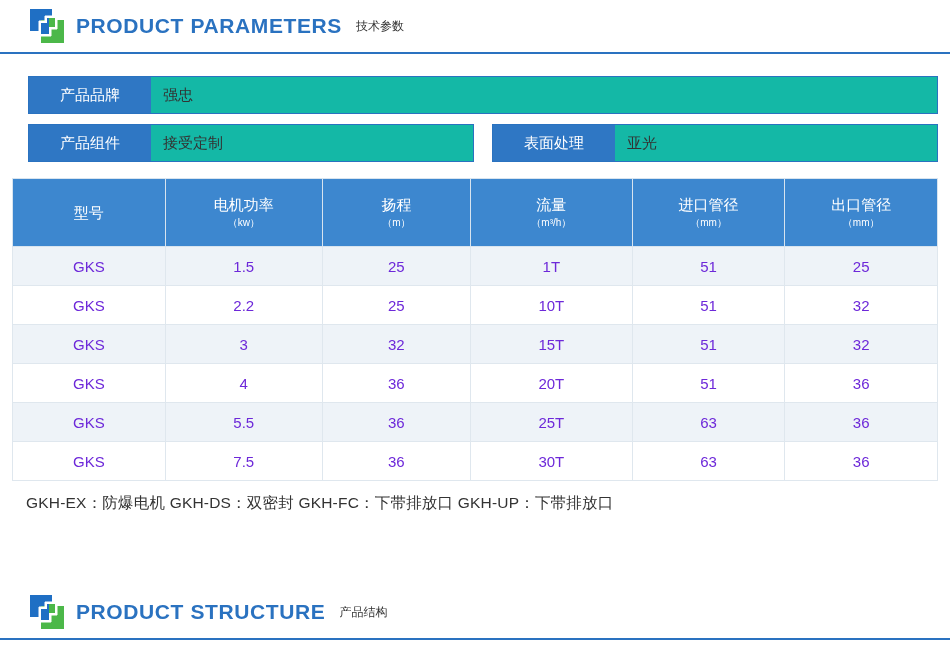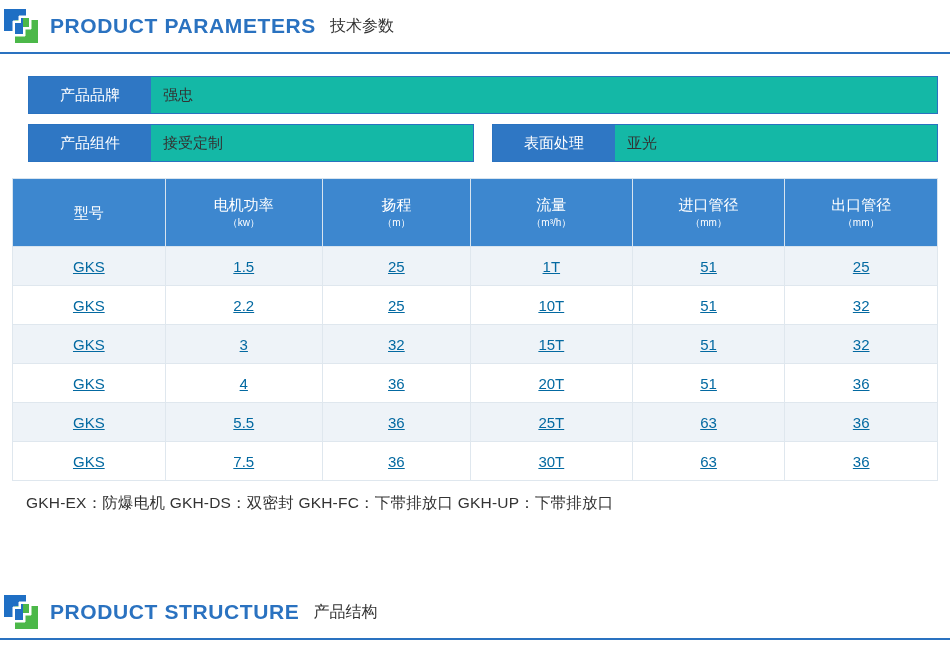--- a/index.html
+++ b/index.html
@@ -17,21 +17,21 @@
     height: 648px;
     background: #ffffff;
     overflow: hidden;
   }
 
   
   .section-header {
     position: relative;
     display: flex;
     align-items: center;
-    padding-left: 4px;
+    padding-left: 30px;
     height: 52px;
   }
   .logo-mark {
     width: 34px;
     height: 34px;
     position: relative;
     flex: 0 0 auto;
     margin-right: 12px;
   }
   .logo-mark .sq-blue {
@@ -53,21 +53,21 @@
     z-index: 3;
   }
   .sec-title-en {
     color: #2a72c0;
     font-size: 21px;
     letter-spacing: 0.6px;
     font-weight: bold;
   }
   .sec-title-cn {
     color: #333333;
-    font-size: 16px;
+    font-size: 12px;
     margin-left: 14px;
   }
   .sec-rule {
     height: 2px;
     background: #2a72c0;
     margin: 0 0 0 0;
     width: 950px;
   }
 
   
@@ -129,23 +129,22 @@
     text-align: center;
   }
   table.params thead th .unit {
     display: block;
     font-size: 10px;
   }
   table.params tbody td {
     height: 39px;
     text-align: center;
     font-size: 15px;
-    color: #0369a1;
+    color: #6d28d9;
     border: 1px solid #dfe7ee;
-    text-decoration: underline;
   }
   tbody tr.odd td { background: #eef3f8; }
   tbody tr.even td { background: #ffffff; }
 
   .table-note {
     padding: 12px 14px 0 14px;
     font-size: 15.5px;
     color: #333333;
     letter-spacing: 0.2px;
   }

